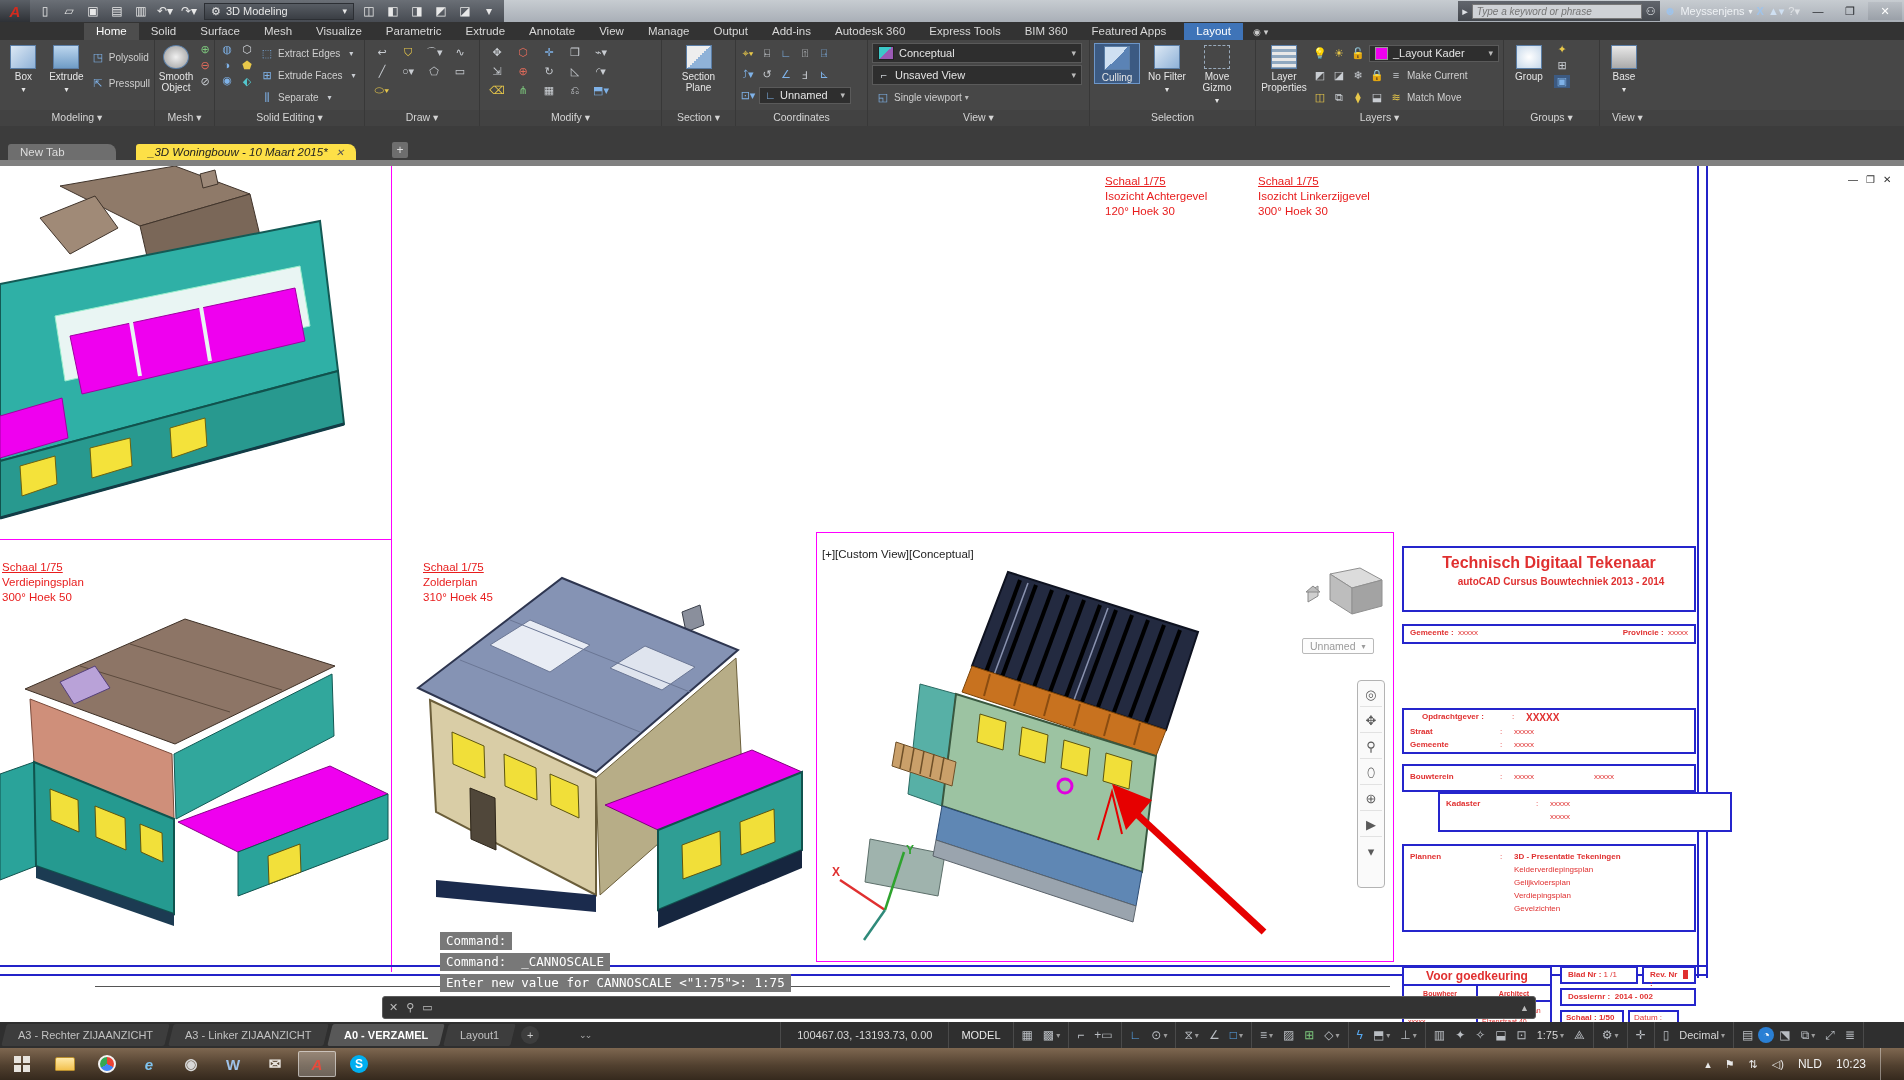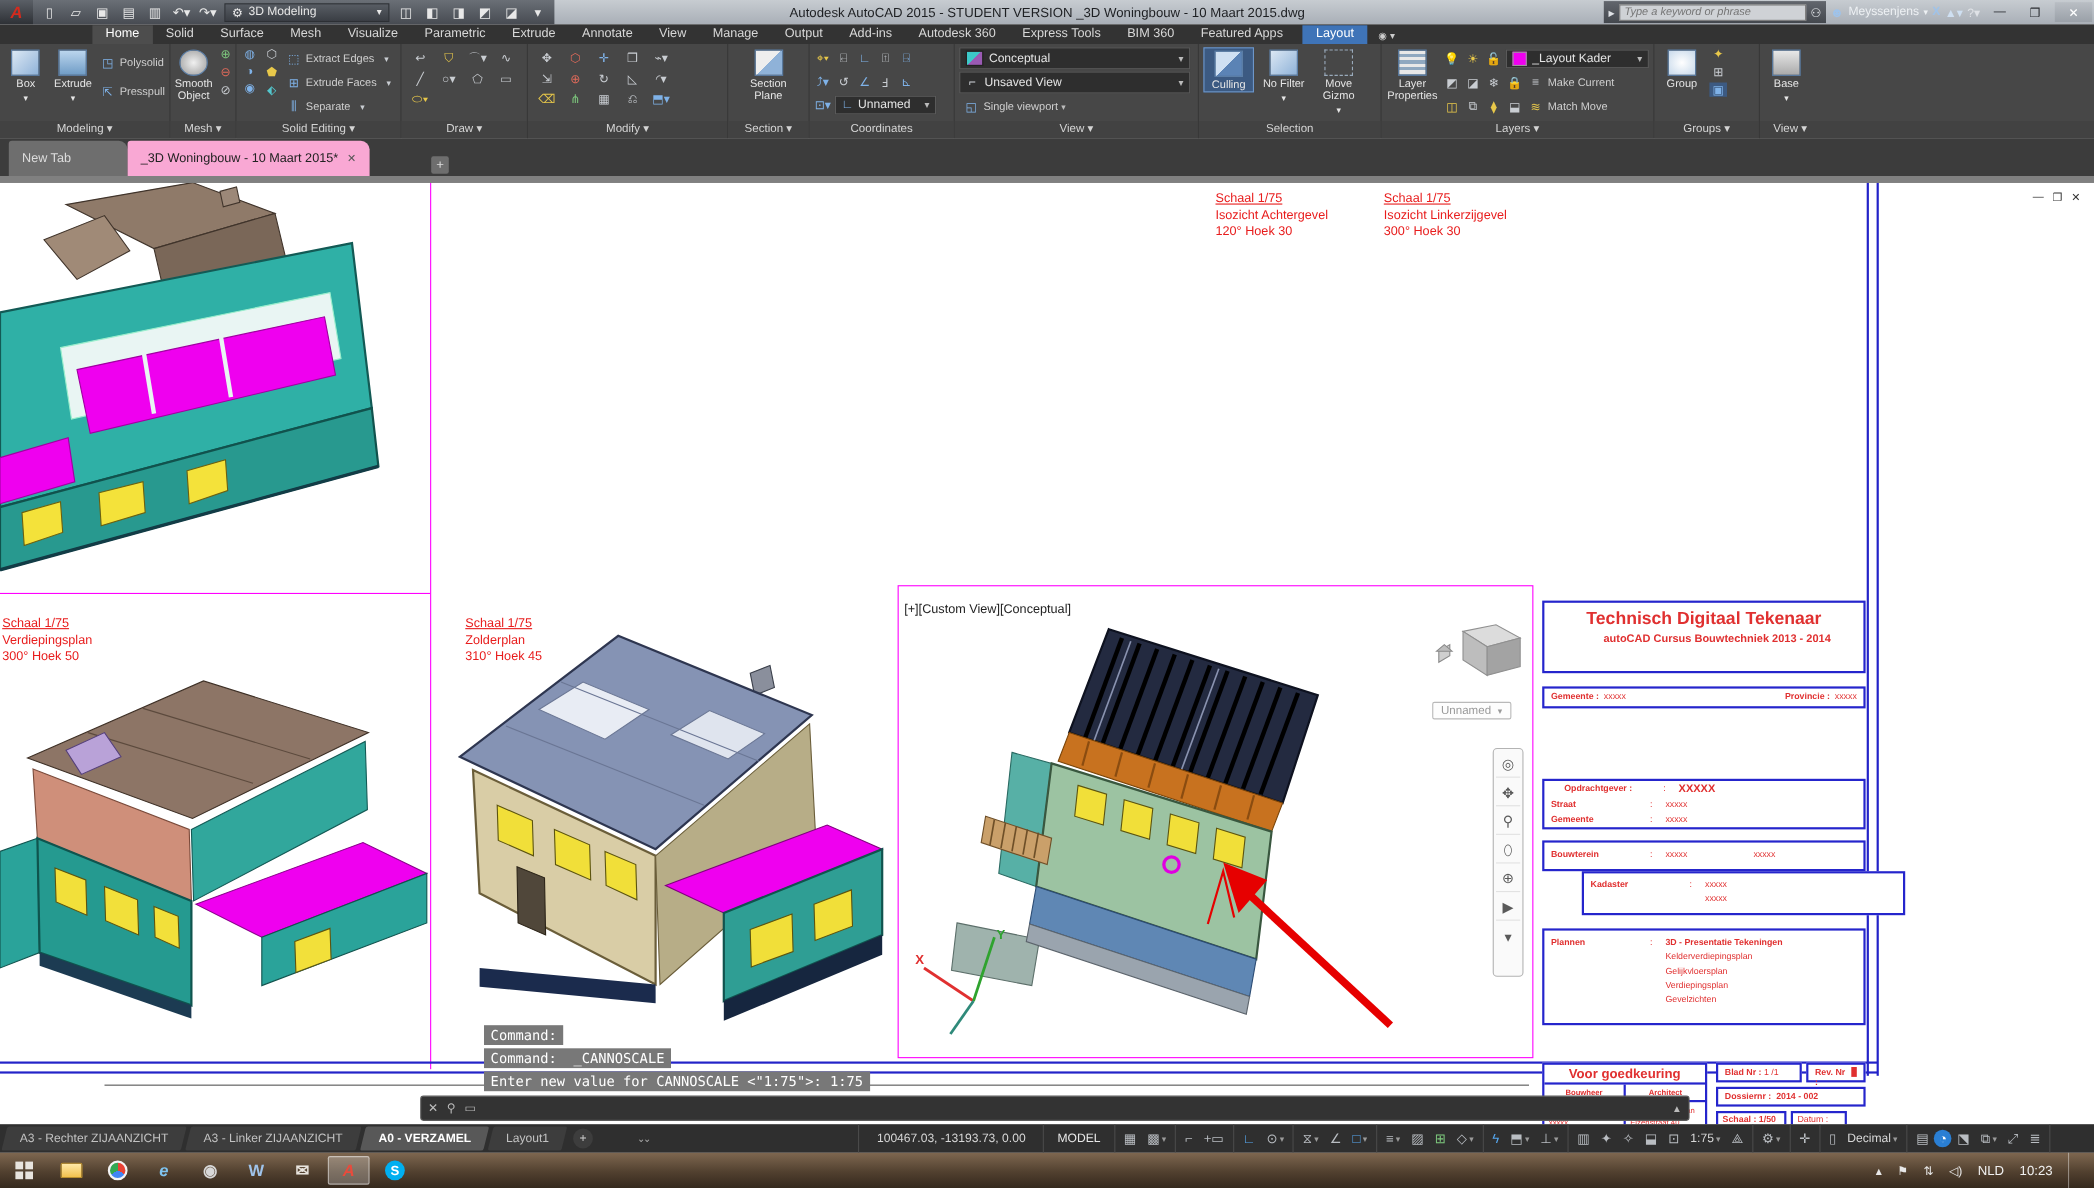--- a/index.html
+++ b/index.html
@@ -60,23 +60,23 @@
     color:#e4e4e4; font-size:11px; height:20px; padding:0 5px; }
   .dropbox .arr { margin-left:auto; font-size:9px; color:#bbb; }
   .swatch { width:13px; height:13px; background:#f000f0; border:1px solid #999; }
   .vstyle-ic { width:16px; height:14px; background:linear-gradient(135deg,#3cc8c8 50%,#9a5ab4 50%); border:1px solid #222; }
   .iconsgrid { display:grid; grid-template-columns:repeat(4,17px); grid-auto-rows:19px; align-items:center; justify-items:center; }
 
   
   .filetabs { position:absolute; top:126px; left:0; width:1904px; height:40px; background:#3c3c3c; z-index:57; }
   .filetabs .strip { position:absolute; bottom:0; left:0; width:100%; height:6px; background:#808080; }
   .ftab { position:absolute; bottom:6px; height:16px; display:flex; align-items:center; gap:8px;
-    font-size:11.5px; padding:16px 12px; border-radius:3px 8px 0 0; }
+    font-size:11.5px; padding:0 12px; border-radius:3px 8px 0 0; }
   .ftab.newtab { left:8px; background:#6e6e6e; color:#ddd; width:108px; }
-  .ftab.doc { left:116px; background:#f9a8d4; color:#222; }
+  .ftab.doc { left:136px; background:#fde047; color:#222;font-style:italic; }
   .ftab .x { color:#555; font-size:10px; }
   .ftab-plus { position:absolute; bottom:8px; left:392px; width:16px; height:16px; background:#6e6e6e;
     color:#ddd; font-size:12px; display:flex; align-items:center; justify-content:center; border-radius:2px; }
 
   
   #canvas { position:absolute; top:166px; left:0; width:1904px; height:856px; background:#ffffff; overflow:hidden; }
   .winctl { position:absolute; top:8px; left:1848px; display:flex; gap:8px; color:#333; font-size:10px; z-index:40; }
   .mline-v { position:absolute; width:1px; background:#ff00ff; }
   .mline-h { position:absolute; height:1px; background:#ff00ff; }
   .vport { position:absolute; border:1px solid #ff00ff; }
@@ -181,21 +181,20 @@
         <span>3D Modeling</span>
         <span class="arr">▾</span>
       </div>
       <span class="qi">◫</span>
       <span class="qi">◧</span>
       <span class="qi">◨</span>
       <span class="qi">◩</span>
       <span class="qi">◪</span>
       <span class="qi">▾</span>
     </div>
-    <div class="title-text">Autodesk AutoCAD 2015 - STUDENT VERSION    _3D Woningbouw - 10 Maart 2015.dwg</div>
     <div class="tb-right">
       <div class="search-wrap">
         <span class="tb-ic">▸</span>
         <input placeholder="Type a keyword or phrase" style="">
         <span class="tb-ic">⚇</span>
       </div>
       <div class="user-chip">
         <span class="head">☻</span>
         <span>Meyssenjens</span>
         <span style="font-size:8px;">▾</span>

